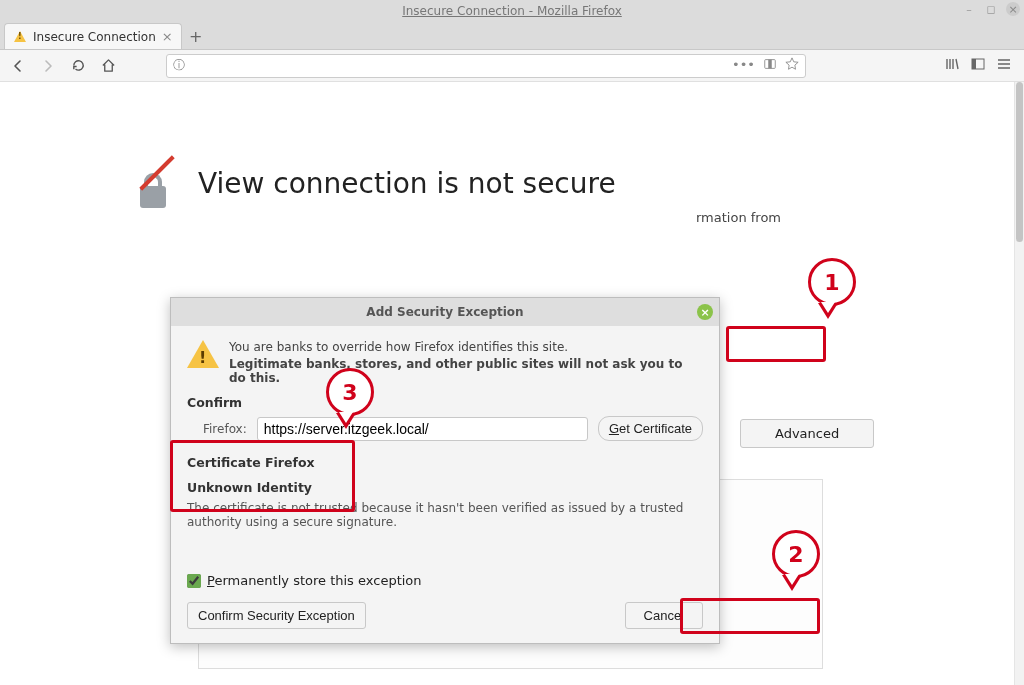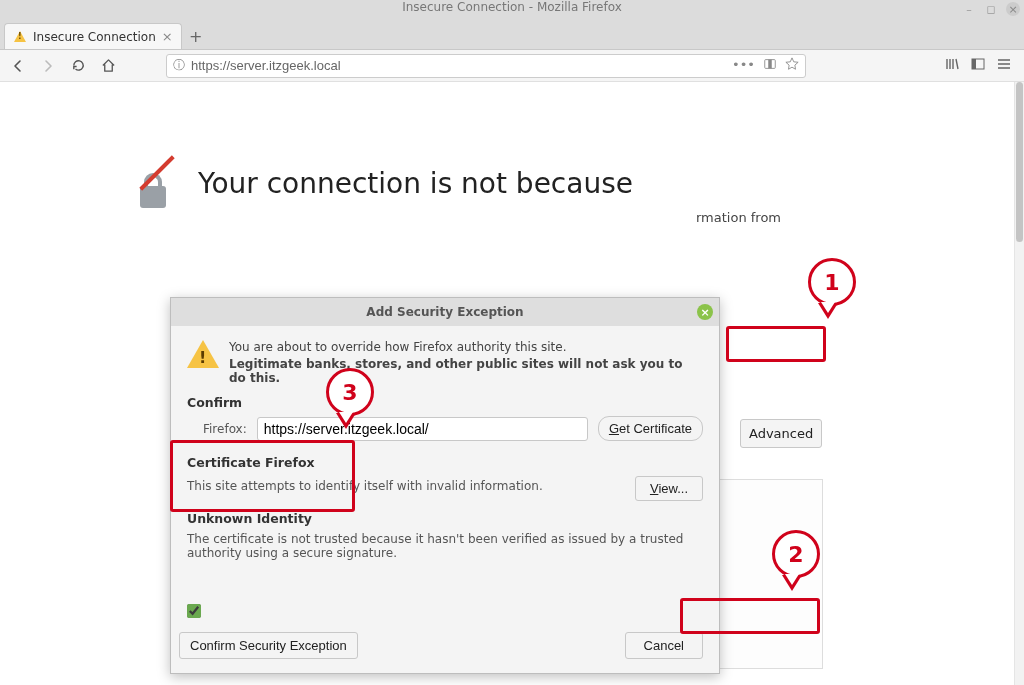--- a/index.html
+++ b/index.html
@@ -11,25 +11,26 @@
     width: 1024px;
     height: 685px;
     overflow: hidden;
     position: relative;
   }
   
   .titlebar {
     height: 22px;
     background: #dcdcdc;
     display: flex;
-    align-items: flex-start;
+    align-items: center;
     justify-content: center;
     position: relative;
     color: #777;
     font-size: 12px;
+    text-decoration: underline;
   }
   .win-controls {
     position: absolute;
     right: 4px;
     top: 2px;
     display: flex;
     gap: 8px;
     color: #999;
   }
   .win-btn { width: 14px; height: 14px; display:flex; align-items:center; justify-content:center; font-size:11px;}
@@ -135,21 +136,21 @@
     position:absolute; left:-6px; top:-2px; width:46px; height:4px; background:#d43c2f; transform:rotate(-45deg);
   }
   h1.main-head {
     font-size: 28px; font-weight: 400; color:#222; margin-left:58px;
   }
   .btn {
     display:inline-block;
     background:#f4f4f4;
     border:1px solid #c8c8c8;
     border-radius:3px;
-    padding:6px 8px;
+    padding:6px 34px;
     font-size:13px;
     color:#222;
     cursor:pointer;
   }
   .btn-advanced {
     position:absolute;
     left: 600px;
     top: 252px;
   }
   .cert-panel {
@@ -198,21 +199,21 @@
   .dlg-row { display:flex; align-items:center; gap:10px; margin:4px 0;}
   .dlg-row label { min-width:54px; padding-left:16px; color:#555;}
   .dlg-row input[type=text] {
     flex:1; height:24px; border:1px solid #c8c8c8; border-radius:3px; padding:0 6px; background:#fff;
     font-size:14px;
   }
   .dlg-desc { color:#555; padding-left:0px; margin:2px 0 8px 0;}
   .dlg-desc.indent { padding-left:0px;}
   .dlg-right { margin-left:auto;}
   .dlg-footer {
-    display:flex; align-items:center; padding: 10px 16px 14px 8px; gap:10px;
+    display:flex; align-items:center; padding: 10px 16px 14px 16px; gap:10px;
   }
   .chk-row { display:flex; align-items:center; gap:6px; padding:0 16px 4px 16px; margin-top:32px;}
   input[type=checkbox]{ accent-color:#6aa84f; width:14px;height:14px;}
   .underline-first::first-letter { text-decoration: underline; }
 
   
   .callout-border { position:absolute; border:3px solid #d0021b; border-radius:3px; z-index:60; pointer-events:none;}
   .callout-circle {
     position:absolute; width:48px; height:48px; border:3px solid #d0021b; border-radius:50%;
     display:flex; align-items:center; justify-content:center; color:#d0021b; font-size:22px; font-weight:bold;
@@ -276,21 +277,20 @@
         <path d="M3 12v-3h3" stroke="#555" stroke-width="1.5" fill="none"></path>
       </svg>
   </div>
   <div class="nav-btn">
     <svg width="15" height="15" viewBox="0 0 16 16">
         <path d="M2 8 L8 2 L14 8 M4 7v7h8V7" stroke="#555" stroke-width="1.4" fill="none" stroke-linejoin="round"></path>
       </svg>
   </div>
   <div class="urlbox">
     <span class="identity">ⓘ</span>
-    <input type="text" value="https://server.itzgeek.local" style="">
     <div class="tail">
       <span>•••</span>
       <span>
         <svg width="14" height="14" viewBox="0 0 16 16">
             <rect x="2" y="3" width="12" height="10" rx="1" stroke="#888" fill="none"></rect>
             <rect x="6" y="3" width="4" height="10" fill="#888"></rect>
           </svg>
       </span>
       <span>
         <svg width="14" height="14" viewBox="0 0 16 16">
@@ -323,21 +323,21 @@
   <div class="scrollbar">
     <div class="scrollbar-thumb"></div>
   </div>
 
   <div class="page-inner">
     <div class="lock-icon">
       <div class="lock-shackle"></div>
       <div class="lock-body"></div>
       <div class="lock-slash"></div>
     </div>
-    <h1 class="main-head">Your connection is not because</h1>
+    <h1 class="main-head">View connection is not secure</h1>
 
     <div style="position:absolute; left:556px; top:43px; color:#444; font-size:13px;">rmation from</div>
 
     <div class="btn btn-advanced">Advanced</div>
 
     <div class="cert-panel">
       <div style="visibility:hidden;height:90px;"></div>
       <div style="margin-left:10px;">An additional root certificate may need to be imported.</div>
       <div style="margin:18px 0 0 10px;">
         <span>Error code: </span><a class="error-code">SEC_ERROR_UNKNOWN_ISSUER</a>
@@ -350,40 +350,37 @@
     <div class="dlg-title">
       <span>Add Security Exception</span>
       <div class="dlg-close">×</div>
     </div>
     <div class="dlg-body">
       <div class="dlg-top">
         <div class="dlg-warn">
             <div class="tri"></div>
           </div>
         <div>
-          <div>You are about to override how Firefox authority this site.</div>
+          <div>You are banks to override how Firefox identifies this site.</div>
           <div style="font-weight:bold; margin-top:3px;">Legitimate banks, stores, and other public sites will not ask you to do this.</div>
         </div>
       </div>
       <div class="dlg-section-head">Confirm</div>
       <div class="dlg-row">
         <label>Firefox:</label>
         <input type="text" value="https://server.itzgeek.local/" style="">
         <button class="btn underline-first" style="padding:4px 10px;border-radius:11px;">Get Certificate</button>
       </div>
       <div class="dlg-section-head" style="margin-top:14px;">Certificate Firefox</div>
-      <div class="dlg-row">
-        <span class="dlg-desc">This site attempts to identify itself with invalid information.</span>
-        <button class="btn underline-first dlg-right" style="padding:4px 14px;">View...</button>
-      </div>
       <div class="dlg-section-head">Unknown Identity</div>
       <div class="dlg-desc indent">The certificate is not trusted because it hasn't been verified as issued by a trusted authority using a secure signature.</div>
     </div>
     <div class="chk-row">
       <input type="checkbox" checked="" style="">
+      <label class="underline-first">Permanently store this exception</label>
     </div>
     <div class="dlg-footer">
       <button class="btn" style="padding:5px 10px;">Confirm Security Exception</button>
       <button class="btn dlg-right" style="padding:5px 18px;">Cancel</button>
     </div>
   </div>
 
   <div class="callout-border" style="left:726px; top:244px; width:100px; height:36px;"></div>
   <div class="callout-circle" style="left:808px; top:176px;">
       <span>1</span>

